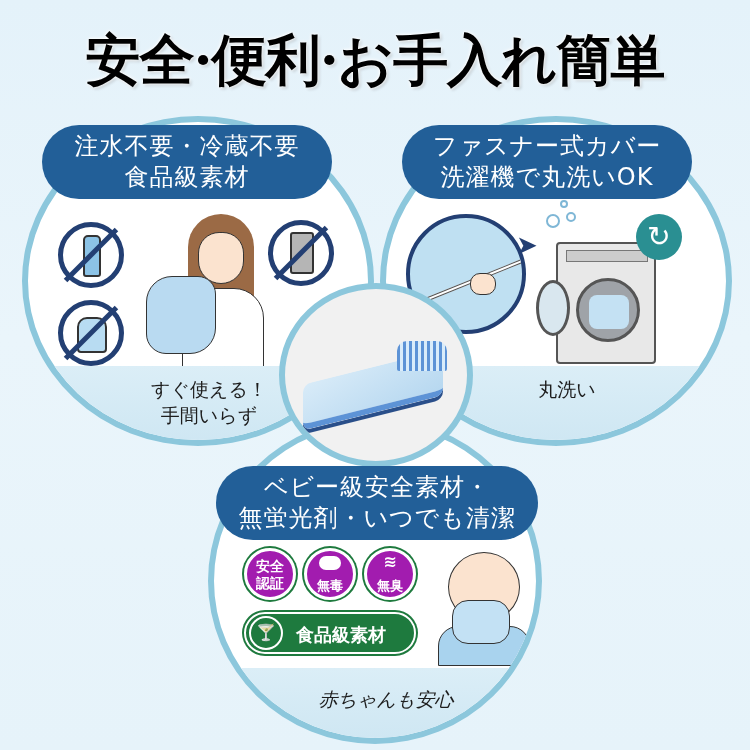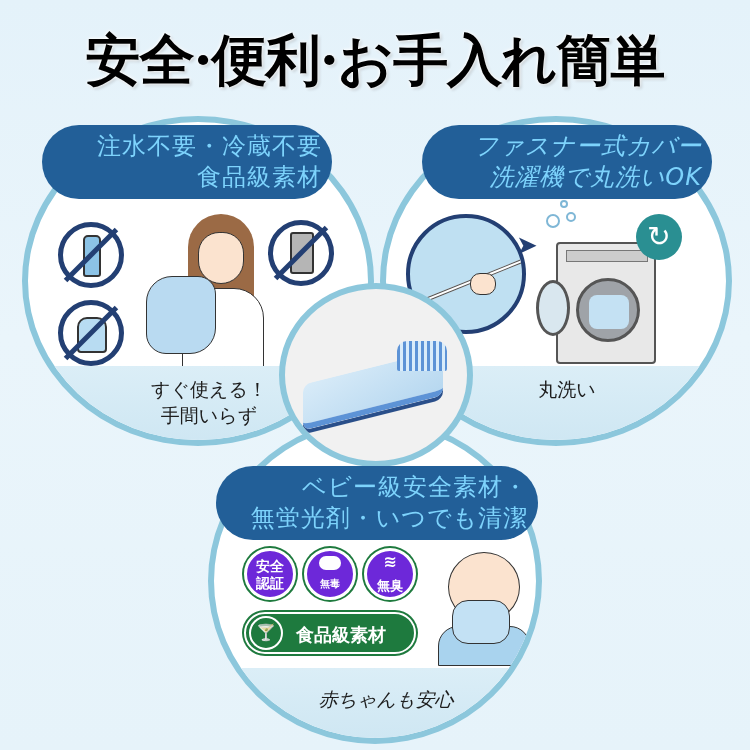--- a/index.html
+++ b/index.html
@@ -20,42 +20,42 @@
     position: absolute; border-radius: 50%;
     background: #ffffff; border: 6px solid #8cc7dc; overflow: hidden;
   }
   .circle .foot {
     position: absolute; left: 11px; width: 100%; bottom: 0;
     background: linear-gradient(180deg, #dbeef7 0%, #cfe7f3 100%);
     text-align: center; color: #1d1d1d; font-size: 19px; line-height: 26px;
     padding-top: 10px;
   }
   .pill {
-    position: absolute; background: #225f98; color: #7dd3fc; border-radius: 38px;
-    text-align: right; font-size: 24px; line-height: 31px; letter-spacing: 1px;
+    position: absolute; background: #225f98; color: #ffffff; border-radius: 38px;
+    text-align: center; font-size: 24px; line-height: 31px; letter-spacing: 1px;
     padding: 6px 10px; z-index: 5;
   }
   
   #c-left { left: 22px; top: 116px; width: 352px; height: 330px; }
   #c-right { left: 380px; top: 116px; width: 352px; height: 330px; }
   #c-bottom { left: 208px; top: 418px; width: 334px; height: 326px; }
   #c-center {
     left: 279px; top: 283px; width: 194px; height: 184px;
     background: #f1f1f1; border-color: #8cc7dc; z-index: 4;
   }
   .noicon {
     position: absolute; width: 66px; height: 66px; border-radius: 50%;
     border: 5px solid #233f73; background: #fff;
   }
   .noicon::after {
     content: ""; position: absolute; left: 50%; top: 50%; width: 72px; height: 5px;
     background: #233f73; transform: translate(-50%, -50%) rotate(-45deg);
   }
   .badge {
-    position: absolute; background: #6d28d9; color: #fff; border-radius: 50%;
+    position: absolute; background: #a21caf; color: #fff; border-radius: 50%;
     border: 3px solid #fff; box-shadow: 0 0 0 2px #1e7a3e;
     text-align: center; font-weight: bold;
   }
 </style>
 </head>
 <body>
 
 <div class="headline">安全·便利·お手入れ簡単</div>
 
 <div id="c-left" class="circle">
@@ -101,31 +101,31 @@
   <div style="position:absolute;left:160px;top:86px;">
     <div style="position:absolute;left:0;top:6px;width:14px;height:14px;border-radius:50%;border:2px solid #7fb7d6;"></div>
     <div style="position:absolute;left:14px;top:-8px;width:8px;height:8px;border-radius:50%;border:2px solid #7fb7d6;"></div>
     <div style="position:absolute;left:20px;top:4px;width:10px;height:10px;border-radius:50%;border:2px solid #7fb7d6;"></div>
   </div>
   <div style="position:absolute;left:250px;top:92px;width:46px;height:46px;border-radius:50%;background:#2a8f92;color:#fff;font-size:28px;line-height:46px;text-align:center;">↻</div>
   <div class="foot" style="height:74px;">
     <div>丸洗い</div>
   </div>
 </div>
-<div class="pill" style="left:422px;top:125px;width:290px;font-style:italic;">
+<div class="pill" style="left:402px;top:125px;width:290px;">
   <div>ファスナー式カバー</div>
   <div>洗濯機で丸洗いOK</div>
 </div>
 
 <div id="c-bottom" class="circle">
   <div class="badge" style="left:30px;top:124px;width:52px;height:52px;font-size:14px;line-height:17px;padding-top:7px;">
     <div>安全</div>
     <div>認証</div>
   </div>
-  <div class="badge" style="left:90px;top:124px;width:52px;height:52px;font-size:10px;padding-top:26px;">
+  <div class="badge" style="left:90px;top:124px;width:52px;height:52px;font-size:13px;padding-top:26px;">
     <div style="position:absolute;left:12px;top:5px;width:22px;height:14px;background:#fff;border-radius:10px;"></div>
     <span>無毒</span>
   </div>
   <div class="badge" style="left:150px;top:124px;width:52px;height:52px;font-size:13px;padding-top:26px;">
     <div style="position:absolute;left:0;top:2px;width:100%;font-size:16px;line-height:18px;">≋</div>
     <span>無臭</span>
   </div>
   <div style="position:absolute;left:30px;top:188px;width:172px;height:42px;background:#1e7a3e;border-radius:21px;color:#fff;font-weight:bold;font-size:18px;line-height:42px;padding-left:50px;border:2px solid #fff;box-shadow:0 0 0 2px #1e7a3e;">
     <div style="position:absolute;left:3px;top:2px;width:34px;height:34px;border-radius:50%;border:2px solid #fff;font-size:16px;line-height:30px;text-align:center;">🍸</div>
     <span>食品級素材</span>

